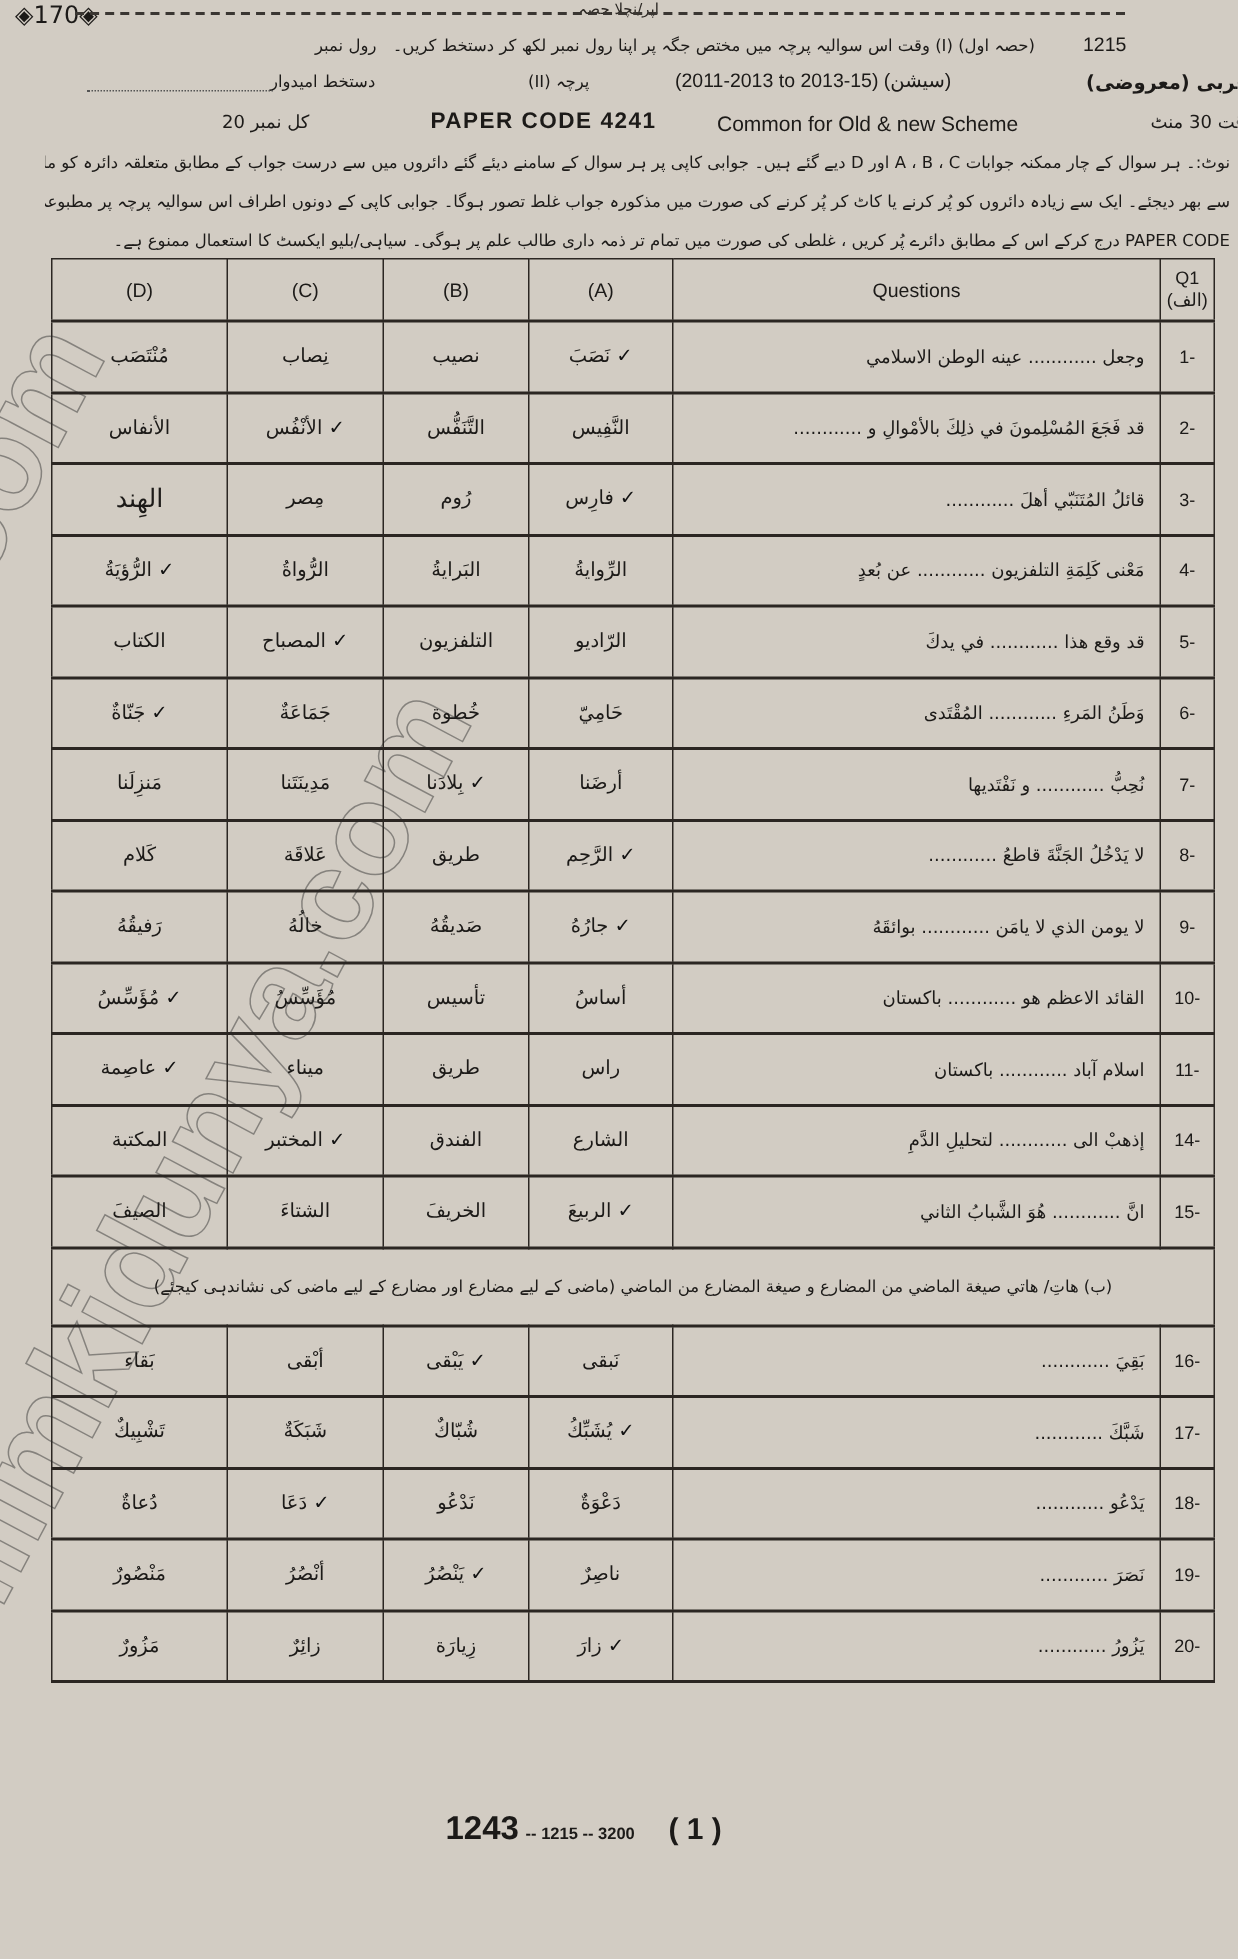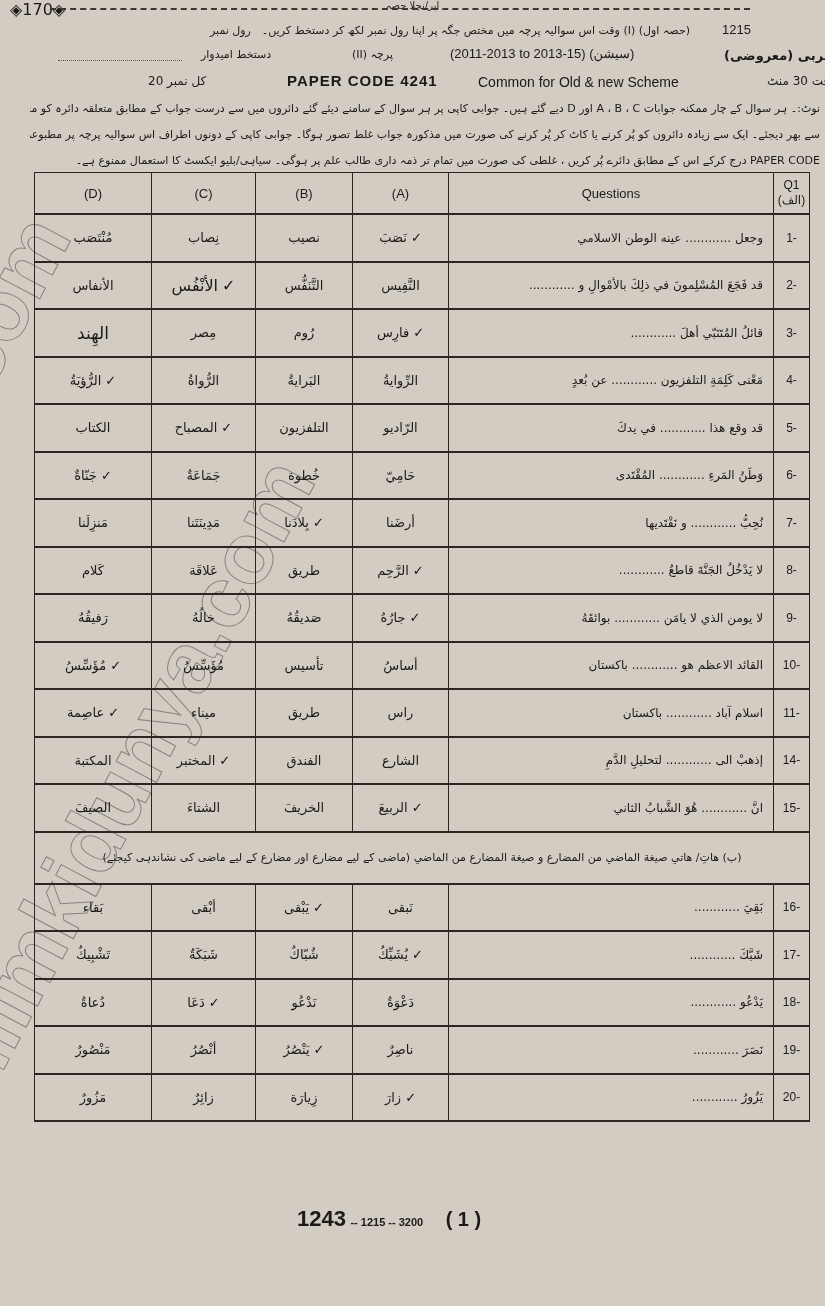--- a/index.html
+++ b/index.html
@@ -53,21 +53,21 @@
 <div class="abs page-num">◈<span>170</span>◈</div>
 <div class="abs dashes"></div>
 
 <div class="abs hdr" style="left:722px;top:22px;font-family:'Liberation Sans',sans-serif;font-size:13px">1215</div>
 <div class="abs hdr ur" style="left:350px;top:24px;width:340px;text-align:left">(حصہ اول) (I) وقت اس سوالیہ پرچہ میں مختص جگہ پر اپنا رول نمبر لکھ کر دستخط کریں۔</div>
 <div class="abs hdr ur" style="left:210px;top:24px">رول نمبر</div>
 
 <div class="abs hdr ur" style="left:724px;top:48px;font-size:13px;font-weight:bold">عربی (معروضی)</div>
 <div class="abs hdr" style="left:450px;top:46px;font-family:'Liberation Sans',sans-serif;font-size:13px">(2011-2013 to 2013-15) (سیشن)</div>
 <div class="abs hdr ur" style="left:352px;top:48px">پرچہ (II)</div>
-<div class="abs hdr ur" style="left:201px;top:48px">دستخط امیدوار</div>
+<div class="abs hdr ur" style="left:180px;top:48px">دستخط امیدوار</div>
 <div class="abs" style="left:58px;top:60px;width:124px;border-top:1px dotted #555"></div>
 
 <div class="abs hdr ur" style="left:767px;top:74px;font-size:12px">وقت 30 منٹ</div>
 <div class="abs big" style="left:287px;top:72px"><span>PAPER CODE</span> <span>4241</span></div>
 <div class="abs eng" style="left:478px;top:74px">Common for Old &amp; new Scheme</div>
 <div class="abs hdr ur" style="left:148px;top:74px;font-size:12px">کل نمبر 20</div>
 
 <div class="abs note ur" style="left:30px;top:102px;width:790px;text-align:right;overflow:hidden">نوٹ:۔ ہر سوال کے چار ممکنہ جوابات A ، B ، C اور D دیے گئے ہیں۔ جوابی کاپی پر ہر سوال کے سامنے دیئے گئے دائروں میں سے درست جواب کے مطابق متعلقہ دائرہ کو مارکر یا پین</div>
 <div class="abs note ur" style="left:30px;top:128px;width:790px;text-align:right;overflow:hidden">سے بھر دیجئے۔ ایک سے زیادہ دائروں کو پُر کرنے یا کاٹ کر پُر کرنے کی صورت میں مذکورہ جواب غلط تصور ہوگا۔ جوابی کاپی کے دونوں اطراف اس سوالیہ پرچہ پر مطبوعہ</div>
 <div class="abs note ur" style="left:30px;top:154px;width:790px;text-align:right;overflow:hidden">PAPER CODE درج کرکے اس کے مطابق دائرے پُر کریں ، غلطی کی صورت میں تمام تر ذمہ داری طالب علم پر ہوگی۔ سیاہی/بلیو ایکسٹ کا استعمال ممنوع ہے۔</div>
@@ -93,21 +93,21 @@
       <tr class="row">
         <td class="ur" style="font-size:13px;height:45px"><span>مُنْتَصَب</span></td>
         <td class="ur" style="font-size:13px;height:45px"><span>نِصاب</span></td>
         <td class="ur" style="font-size:13px;height:45px"><span>نصيب</span></td>
         <td class="ur" style="font-size:13px;height:45px"><span class="tick">✓</span><span>نَصَبَ</span></td>
         <td class="qtext ur">وجعل ............ عينه الوطن الاسلامي</td>
         <td class="qnum">1-</td>
       </tr>
       <tr class="row">
         <td class="ur" style="font-size:13px;height:45px"><span>الأنفاس</span></td>
-        <td class="ur" style="font-size:16px;height:45px"><span class="tick">✓</span><span>الأنْفُس</span></td>
+        <td class="ur" style="font-size:13px;height:45px"><span class="tick">✓</span><span>الأنْفُس</span></td>
         <td class="ur" style="font-size:13px;height:45px"><span>التَّنَفُّس</span></td>
         <td class="ur" style="font-size:13px;height:45px"><span>النَّفِيس</span></td>
         <td class="qtext ur">قد فَجَعَ المُسْلِمونَ في ذلِكَ بالأمْوالِ و ............</td>
         <td class="qnum">2-</td>
       </tr>
       <tr class="row">
         <td class="ur" style="font-size:17px;height:45px"><span>الهِند</span></td>
         <td class="ur" style="font-size:13px;height:45px"><span>مِصر</span></td>
         <td class="ur" style="font-size:13px;height:45px"><span>رُوم</span></td>
         <td class="ur" style="font-size:13px;height:45px"><span class="tick">✓</span><span>فارِس</span></td>

